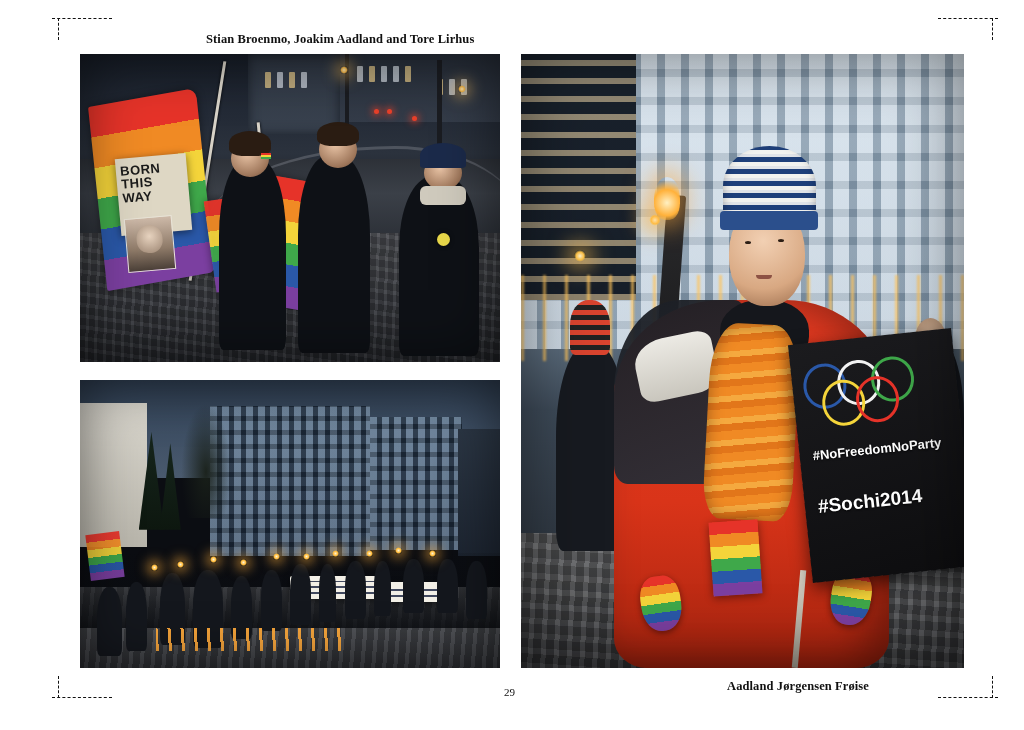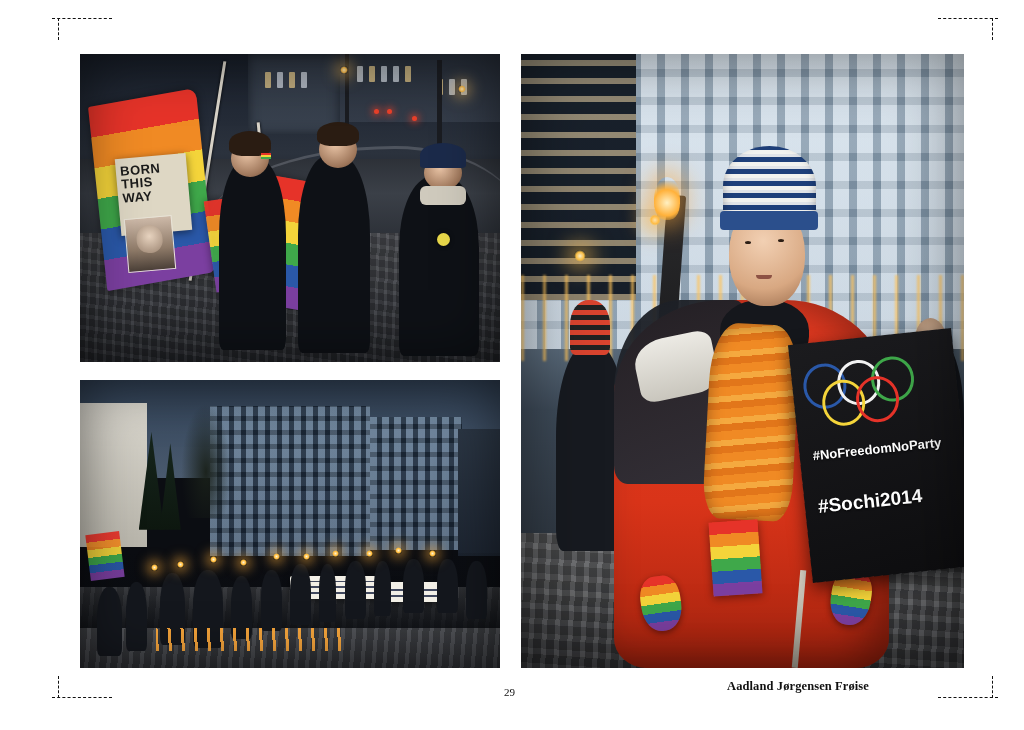--- a/index.html
+++ b/index.html
@@ -476,20 +476,21 @@
     </div>
   <div class="crop crop-bl">
       <div class="h"></div>
       <div class="v"></div>
     </div>
   <div class="crop crop-br">
       <div class="h"></div>
       <div class="v"></div>
     </div>
 
+  <div class="caption" id="authors-caption">Stian Broenmo, Joakim Aadland and Tore Lirhus</div>
 
   <div class="photo nosel" id="photo-rally-flags">
     <div class="layer">
       <div class="p1-sky"></div>
 
       <div class="p1-bldg-a"></div>
       <div class="p1-bldg-b"></div>
 
       <div class="p1-winrow" style="left:44%; top:6%;">
         <div class="p1-win warm"></div>

